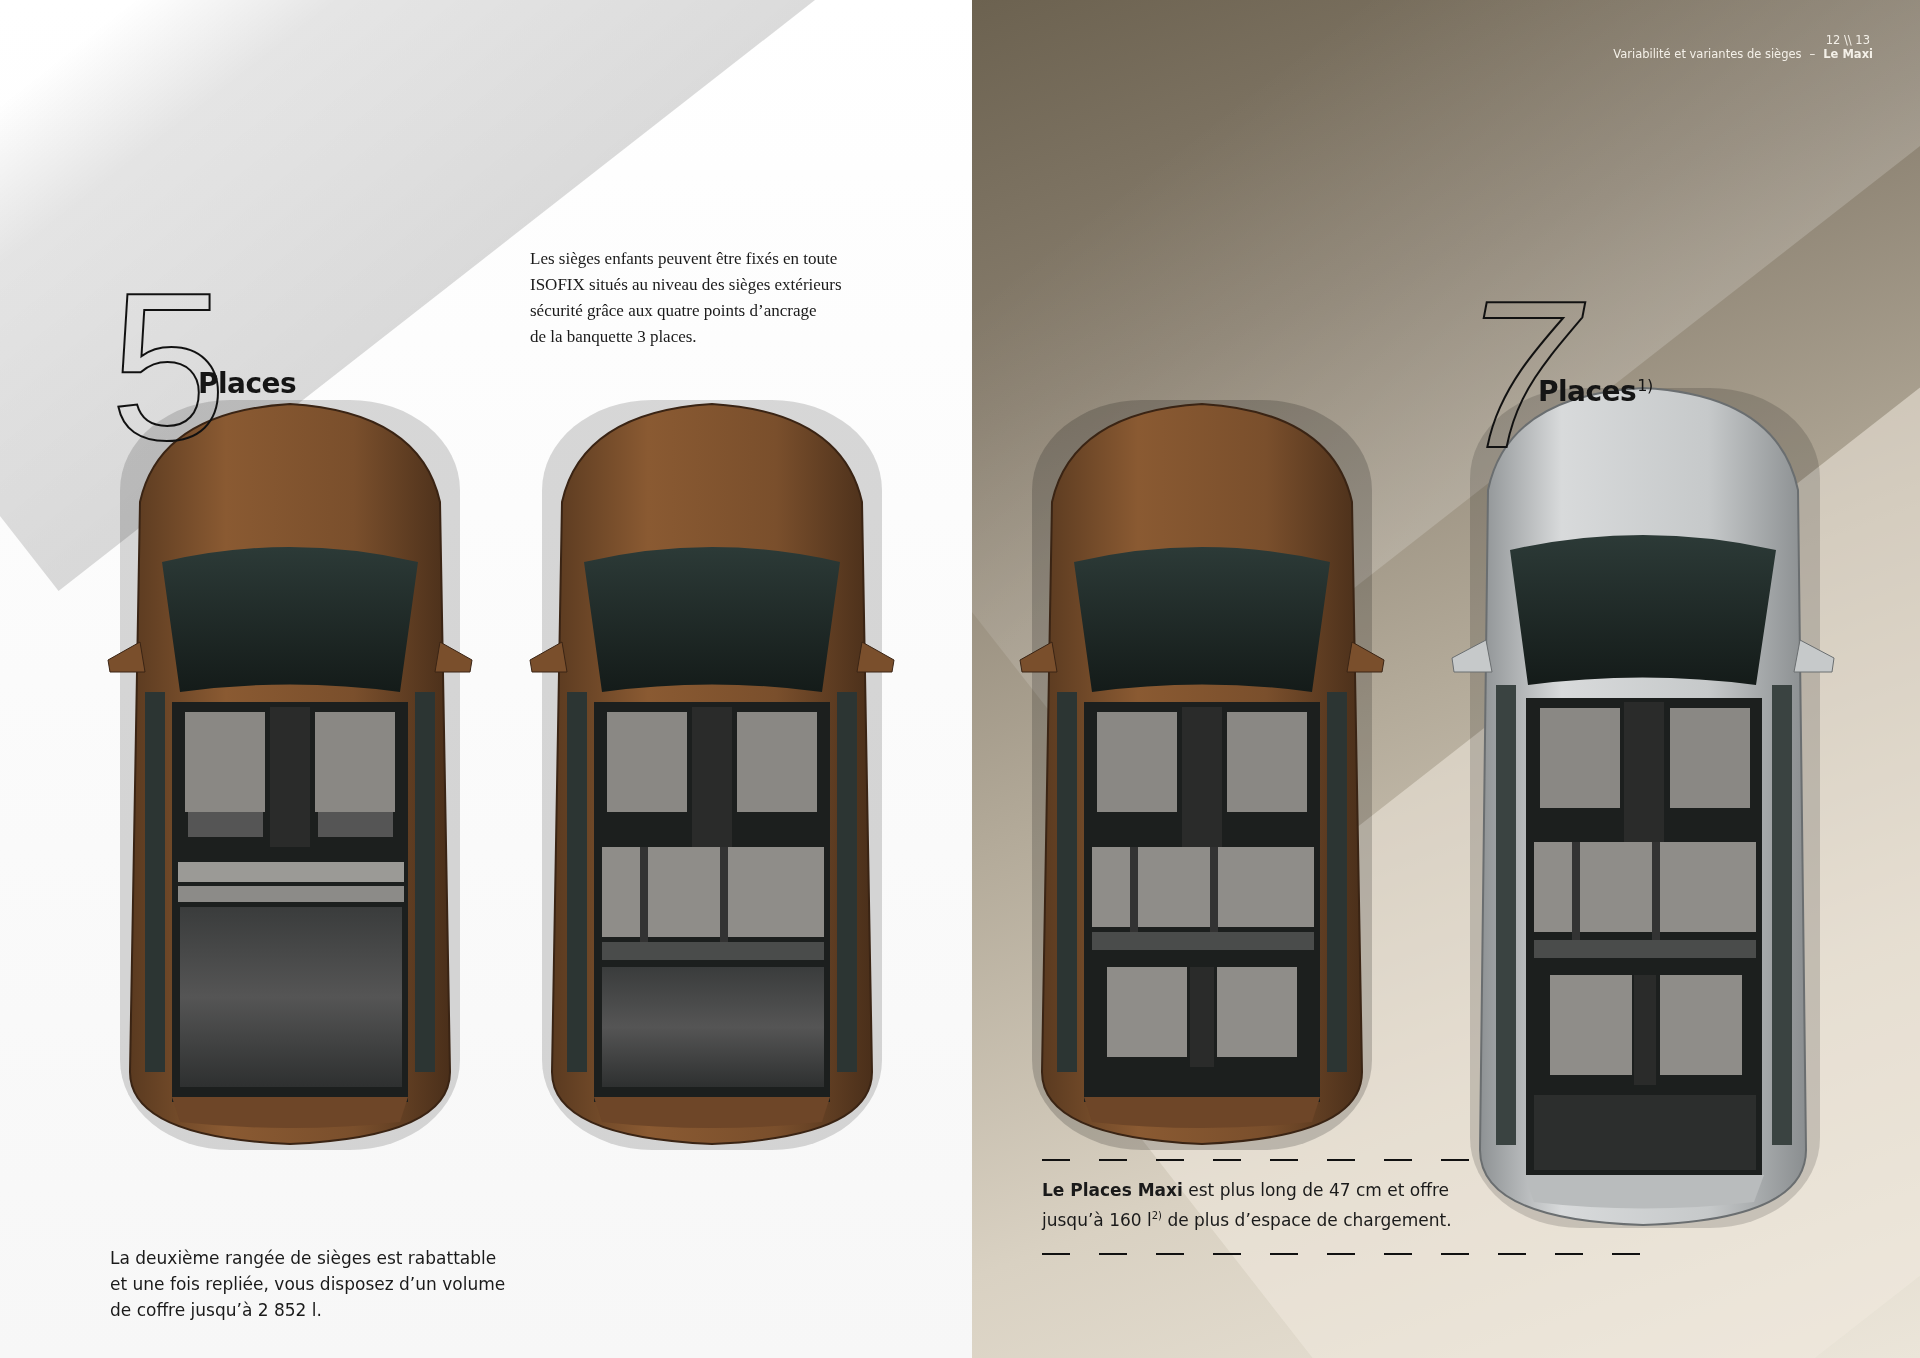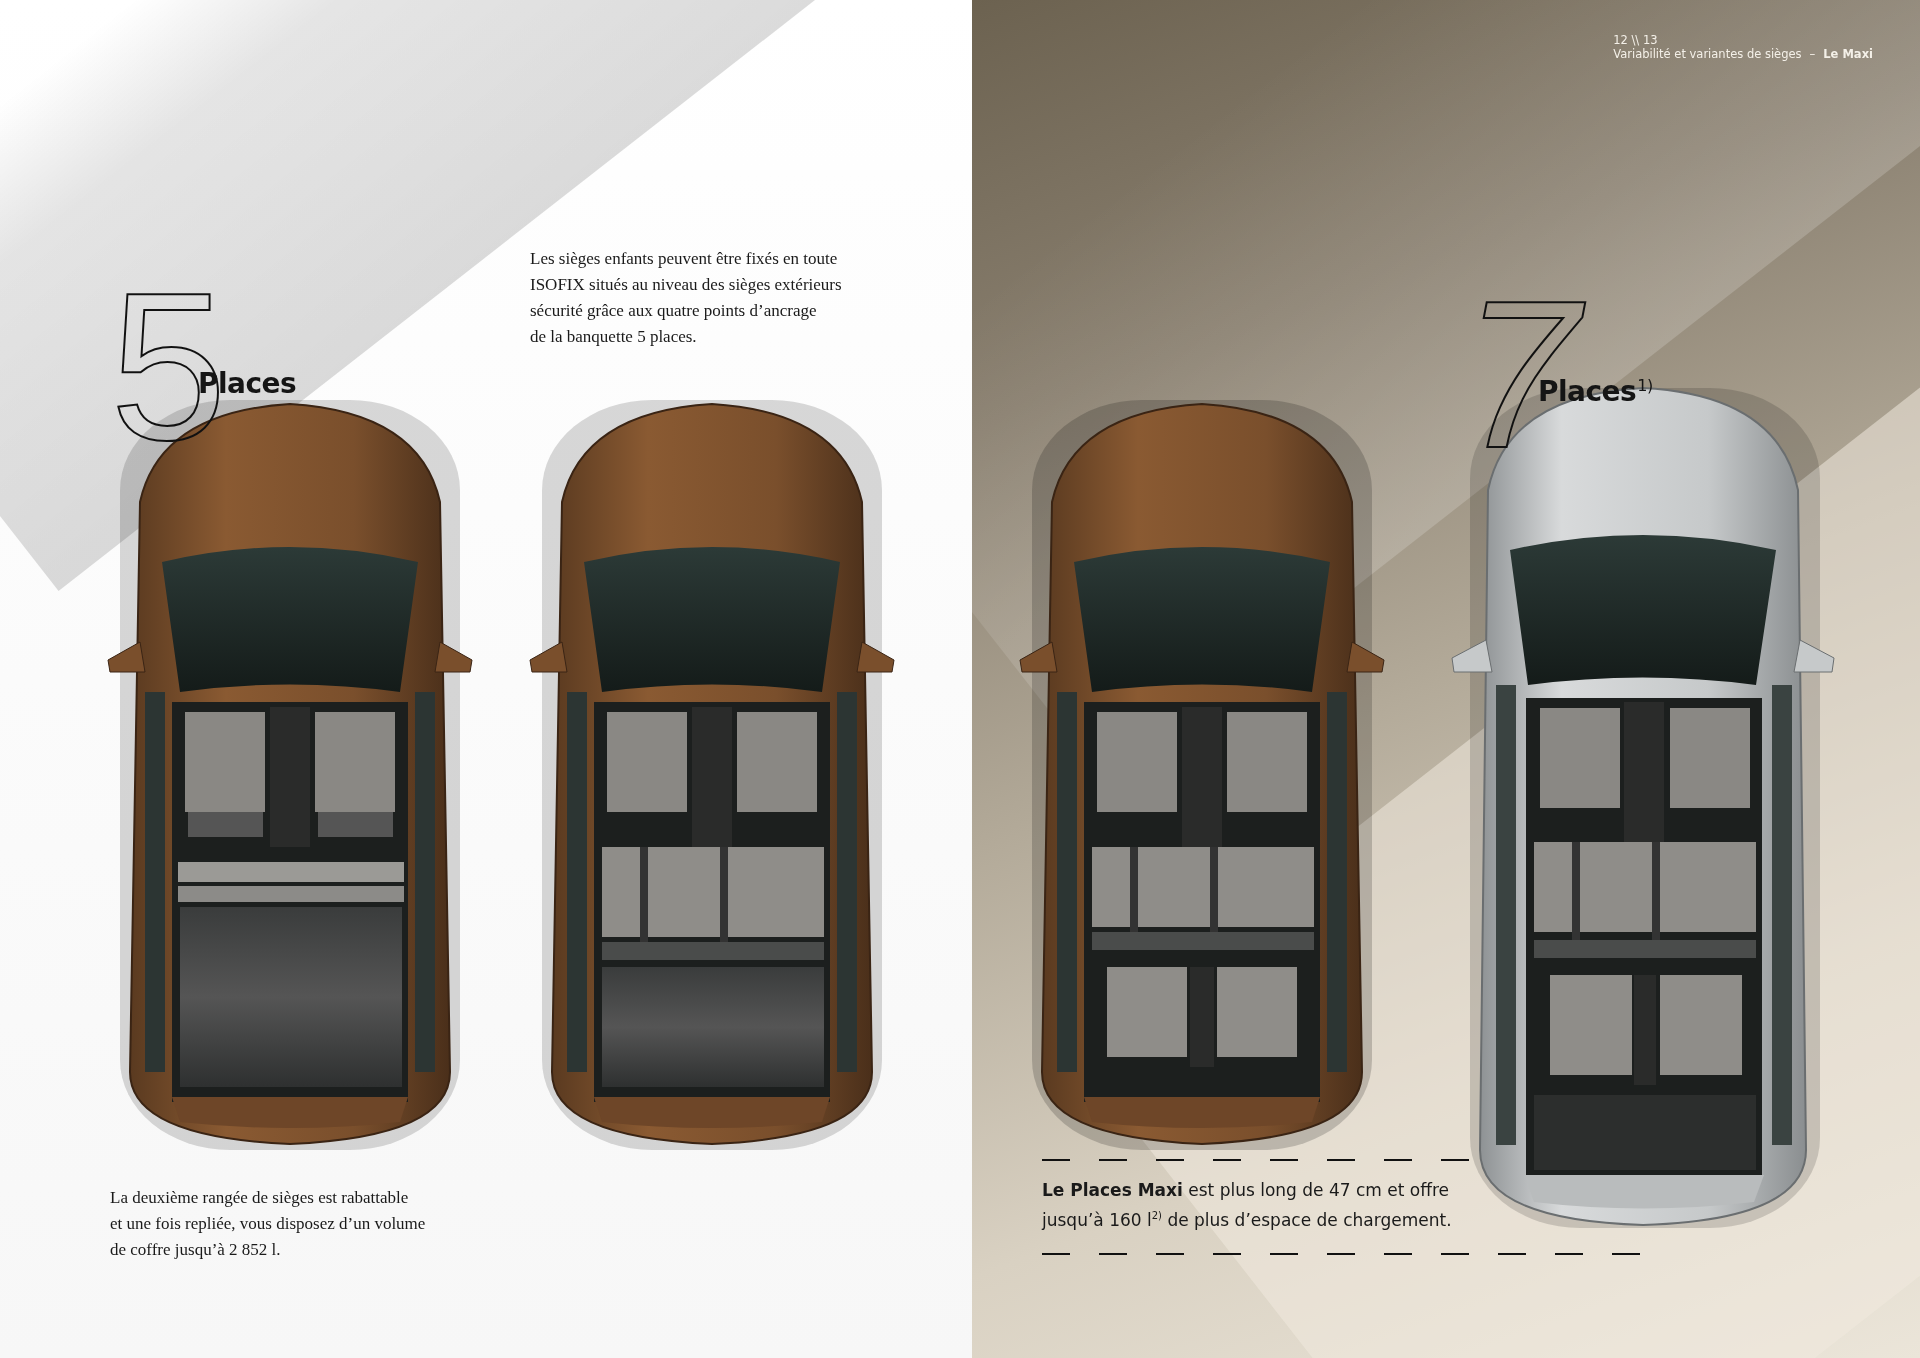--- a/index.html
+++ b/index.html
@@ -6,37 +6,37 @@
   body { width:1920px; height:1358px; position:relative; overflow:hidden; font-family:"DejaVu Sans", sans-serif; }
   .page-left { position:absolute; left:0; top:0; width:972px; height:1358px;
     background: linear-gradient(180deg,#ffffff 0%, #f7f7f7 100%); overflow:hidden; }
   .page-right { position:absolute; left:972px; top:0; width:948px; height:1358px;
     background: linear-gradient(160deg,#6c6250 0%, #8a8070 25%, #b3aa99 50%, #d9d1c2 75%, #ebe5d9 100%); overflow:hidden; }
   .shadow-band { position:absolute; transform-origin:0 0; }
   .lb1 { left:-200px; top:260px; width:1400px; height:420px; background:linear-gradient(180deg, rgba(0,0,0,0) 0%, rgba(0,0,0,0.10) 30%, rgba(0,0,0,0.14) 100%); transform:rotate(-38deg); }
   .rb1 { left:-150px; top:420px; width:1600px; height:460px; background:linear-gradient(180deg, rgba(255,255,255,0) 0%, rgba(255,255,255,0.18) 100%); transform:rotate(-38deg); }
   .rb2 { left:100px; top:1050px; width:1400px; height:700px; background:rgba(240,234,222,0.55); transform:rotate(-38deg); }
 
-  .header { position:absolute; right:47px; top:33px; color:#f4f0e8; font-size:11.5px; line-height:14px; }
+  .header { position:absolute; right:47px; top:33px; text-align:right; color:#f4f0e8; font-size:11.5px; line-height:14px; }
   .header .pages { display:block; padding-right:3px; }
   .header .sep { margin:0 8px; }
   .header b { font-weight:bold; }
 
   .big-num { position:absolute; font-family:"Liberation Sans", sans-serif; font-size:210px; line-height:1; font-weight:normal;
     color:transparent; -webkit-text-stroke:2px #111; }
   .num5 { left:110px; top:262px; }
   .num7 { left:1462px; top:270px; font-style:italic; }
   .places { position:absolute; font-family:"DejaVu Sans", sans-serif; font-weight:bold; font-size:28px; color:#151515; letter-spacing:-0.5px;margin-top:33px; }
   .places5 { left:198px; top:334px; }
   .places7 { left:1538px; top:342px; }
   .places7 sup { font-weight:normal; font-size:16px; vertical-align:10px; margin-left:1px; }
 
   .txt { position:absolute; font-size:17px; line-height:26px; color:#1a1a1a; }
   .txt-top { left:530px; top:246px; width:420px;font-family:Liberation Serif, serif; }
-  .txt-bl { left:110px; top:1185px; width:420px;font-family:Liberation Serif, serif; }
+  .txt-bl { left:110px; top:1245px; width:420px; }
   .txt-br { left:1042px; top:1177px; width:470px; }
   .txt-br b { font-weight:bold; }
   .txt-br sup { font-size:10px; vertical-align:7px; }
   .dashes { position:absolute; left:1042px; height:2px; width:430px;
     background: repeating-linear-gradient(90deg,#111 0 28px, transparent 28px 57px); }
   .d1 { top:1159px; width:430px; }
   .d2 { top:1253px; width:600px; }
 
   .car { position:absolute; }
   .car svg { width:100%; height:100%; display:block; }
@@ -211,21 +211,21 @@
 <div class="big-num num5">5</div>
 <div class="places places5">Places</div>
 
 <div class="big-num num7">7</div>
 <div class="places places7"><span>Places</span><sup>1)</sup></div>
 
 <div class="txt txt-top">
   <div>Les sièges enfants peuvent être fixés en toute</div>
   <div>ISOFIX situés au niveau des sièges extérieurs</div>
   <div>sécurité grâce aux quatre points d’ancrage</div>
-  <div>de la banquette 5 places.</div>
+  <div>de la banquette 3 places.</div>
 </div>
 
 <div class="txt txt-bl">
   <div>La deuxième rangée de sièges est rabattable</div>
   <div>et une fois repliée, vous disposez d’un volume</div>
   <div>de coffre jusqu’à 2 852 l.</div>
 </div>
 
 <div class="dashes d1"></div>
 <div class="txt txt-br">

